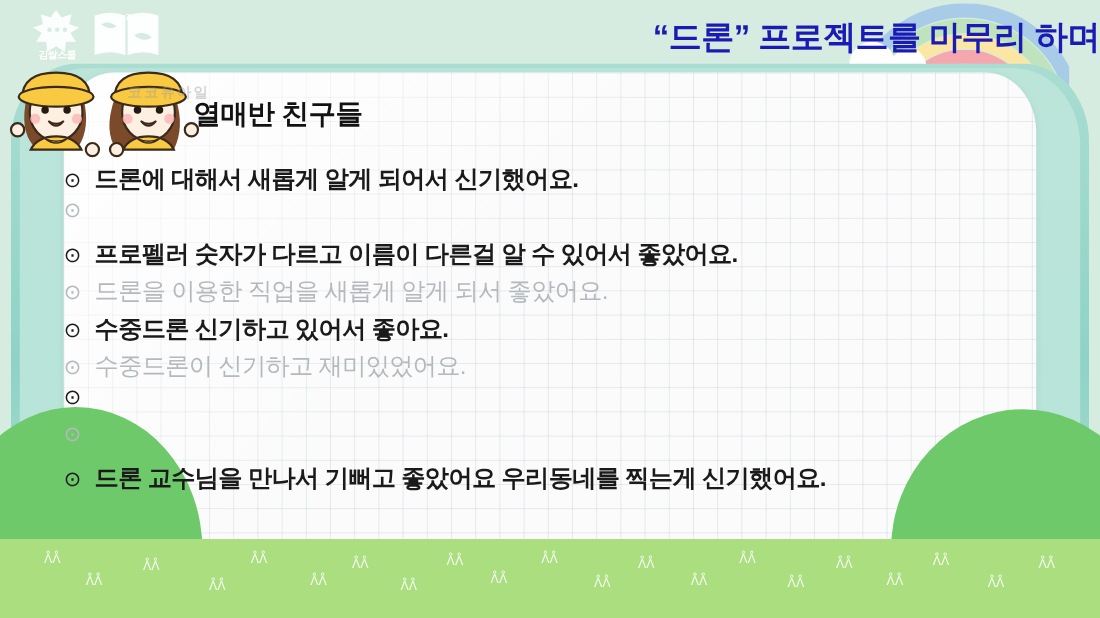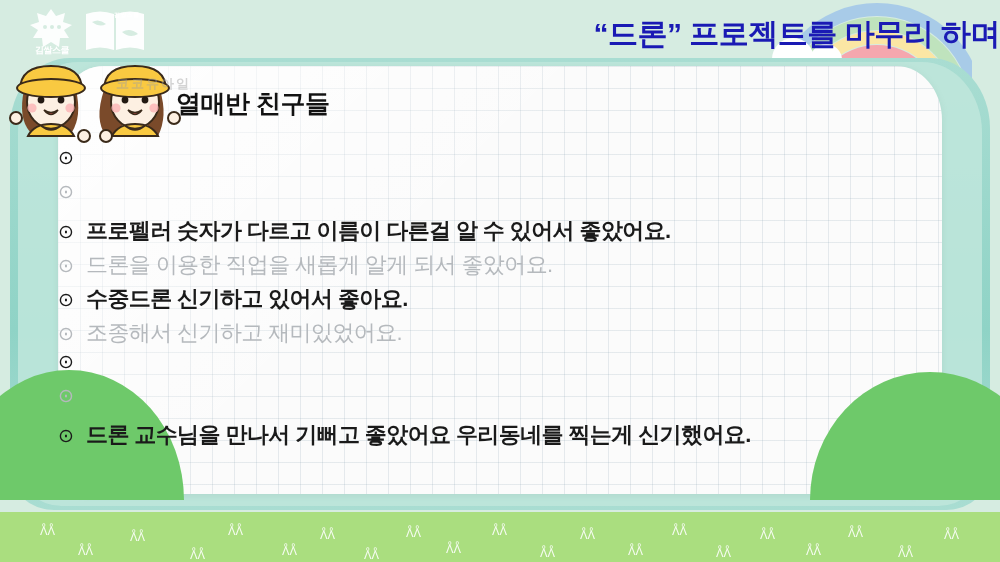--- a/index.html
+++ b/index.html
@@ -114,21 +114,21 @@
   .bush {
     position: absolute;
     background: #6ec96a;
     border-radius: 50% 50% 0 0 / 100% 100% 0 0;
   }
   .bush.left  { left: -46px; bottom: 62px; width: 230px; height: 130px; }
   .bush.right { right: -50px; bottom: 62px; width: 240px; height: 128px; }
   .grass {
     position: absolute;
     left: 0; right: 0; bottom: 0;
-    height: 50px;
+    height: 72px;
     background: #aade7f;
   }
   .tuft {
     position: absolute;
     color: #ffffff;
     font-size: 11px;
     line-height: 1;
     opacity: .9;
   }
 
@@ -335,39 +335,40 @@
   </svg>
 
   <div class="title">“드론” 프로젝트를 마무리 하며</div>
   <div class="subtitle">열매반 친구들</div>
 
   <div class="watermark">코코유아일</div>
 
   <div class="list">
     <div class="row dark">
       <span class="bullet">⊙</span>
+      <span class="txt">드론에 대해서 새롭게 알게 되어서 신기했어요.</span>
     </div>
     <div class="row faded">
       <span class="bullet">⊙</span>
     </div>
     <div class="row dark">
       <span class="bullet">⊙</span>
       <span class="txt">프로펠러 숫자가 다르고 이름이 다른걸 알 수 있어서 좋았어요.</span>
     </div>
     <div class="row faded">
       <span class="bullet">⊙</span>
       <span class="txt">드론을 이용한 직업을 새롭게 알게 되서 좋았어요.</span>
     </div>
     <div class="row dark">
       <span class="bullet">⊙</span>
       <span class="txt">수중드론 신기하고 있어서 좋아요.</span>
     </div>
     <div class="row faded">
       <span class="bullet">⊙</span>
-      <span class="txt">조종해서 신기하고 재미있었어요.</span>
+      <span class="txt">수중드론이 신기하고 재미있었어요.</span>
     </div>
     <div class="row dark">
       <span class="bullet">⊙</span>
     </div>
     <div class="row faded">
       <span class="bullet">⊙</span>
     </div>
     <div class="row dark">
       <span class="bullet">⊙</span>
       <span class="txt">드론 교수님을 만나서 기뻐고 좋았어요 우리동네를 찍는게 신기했어요.</span>

